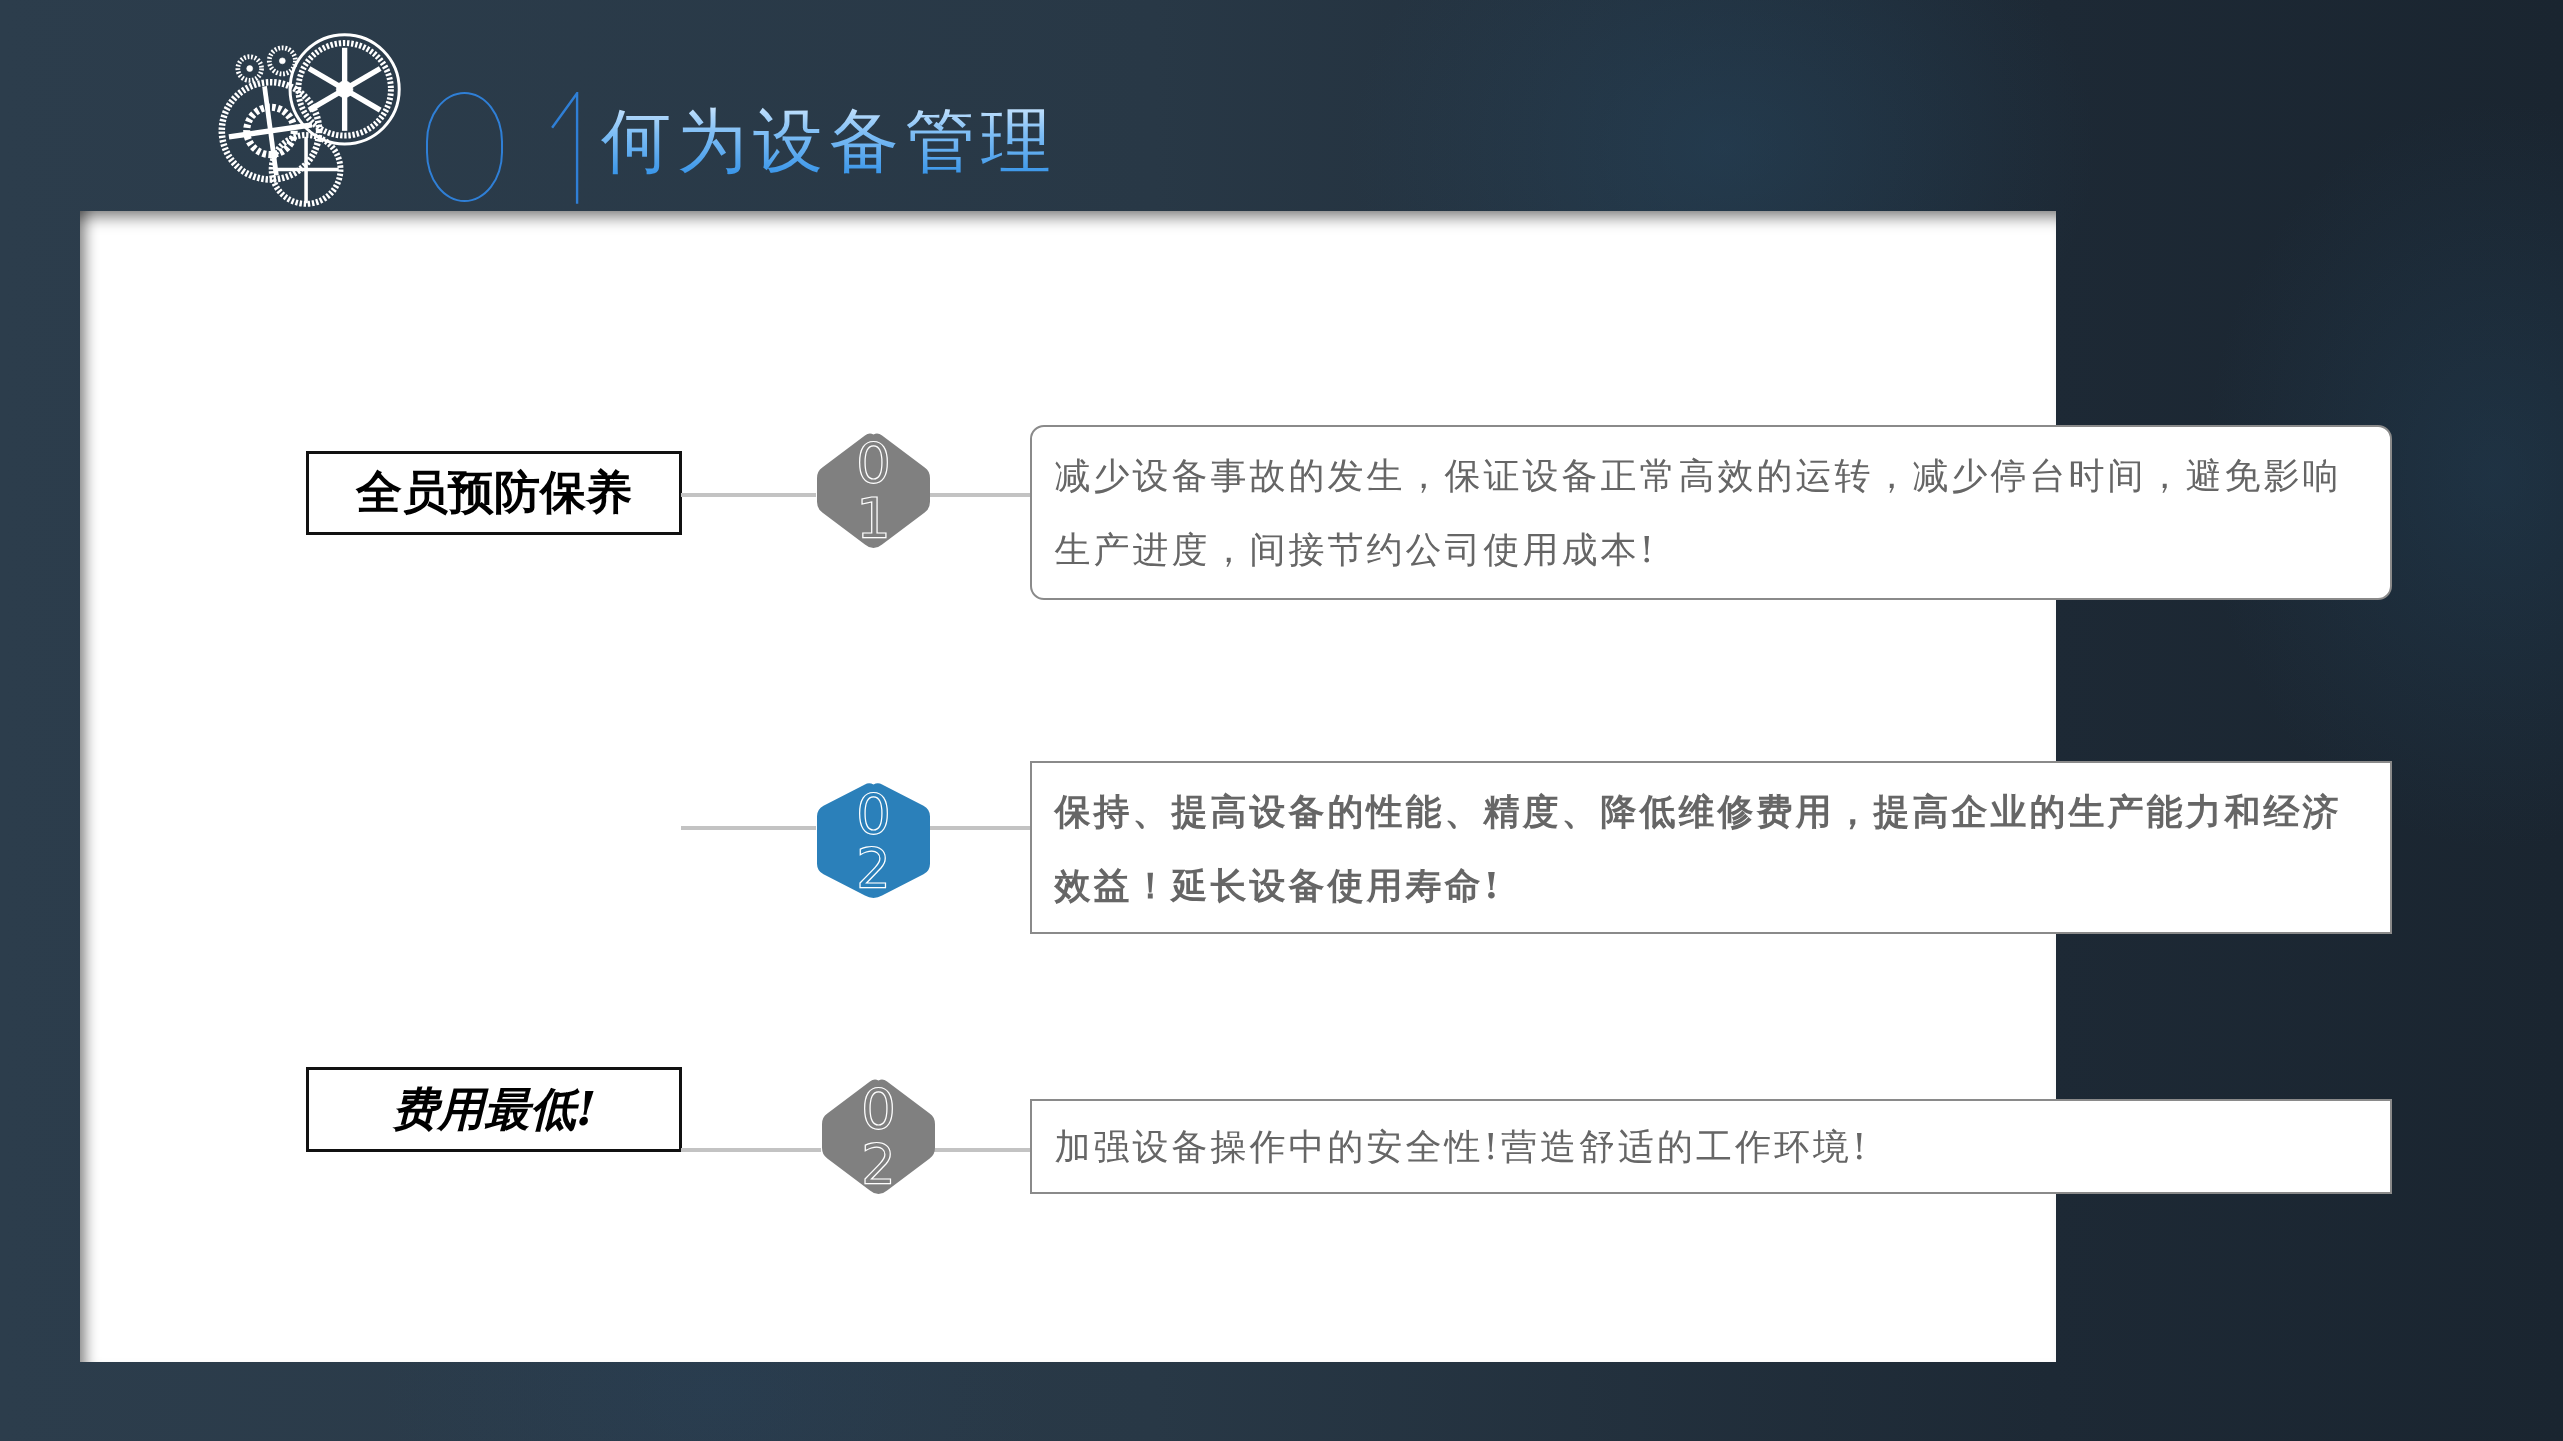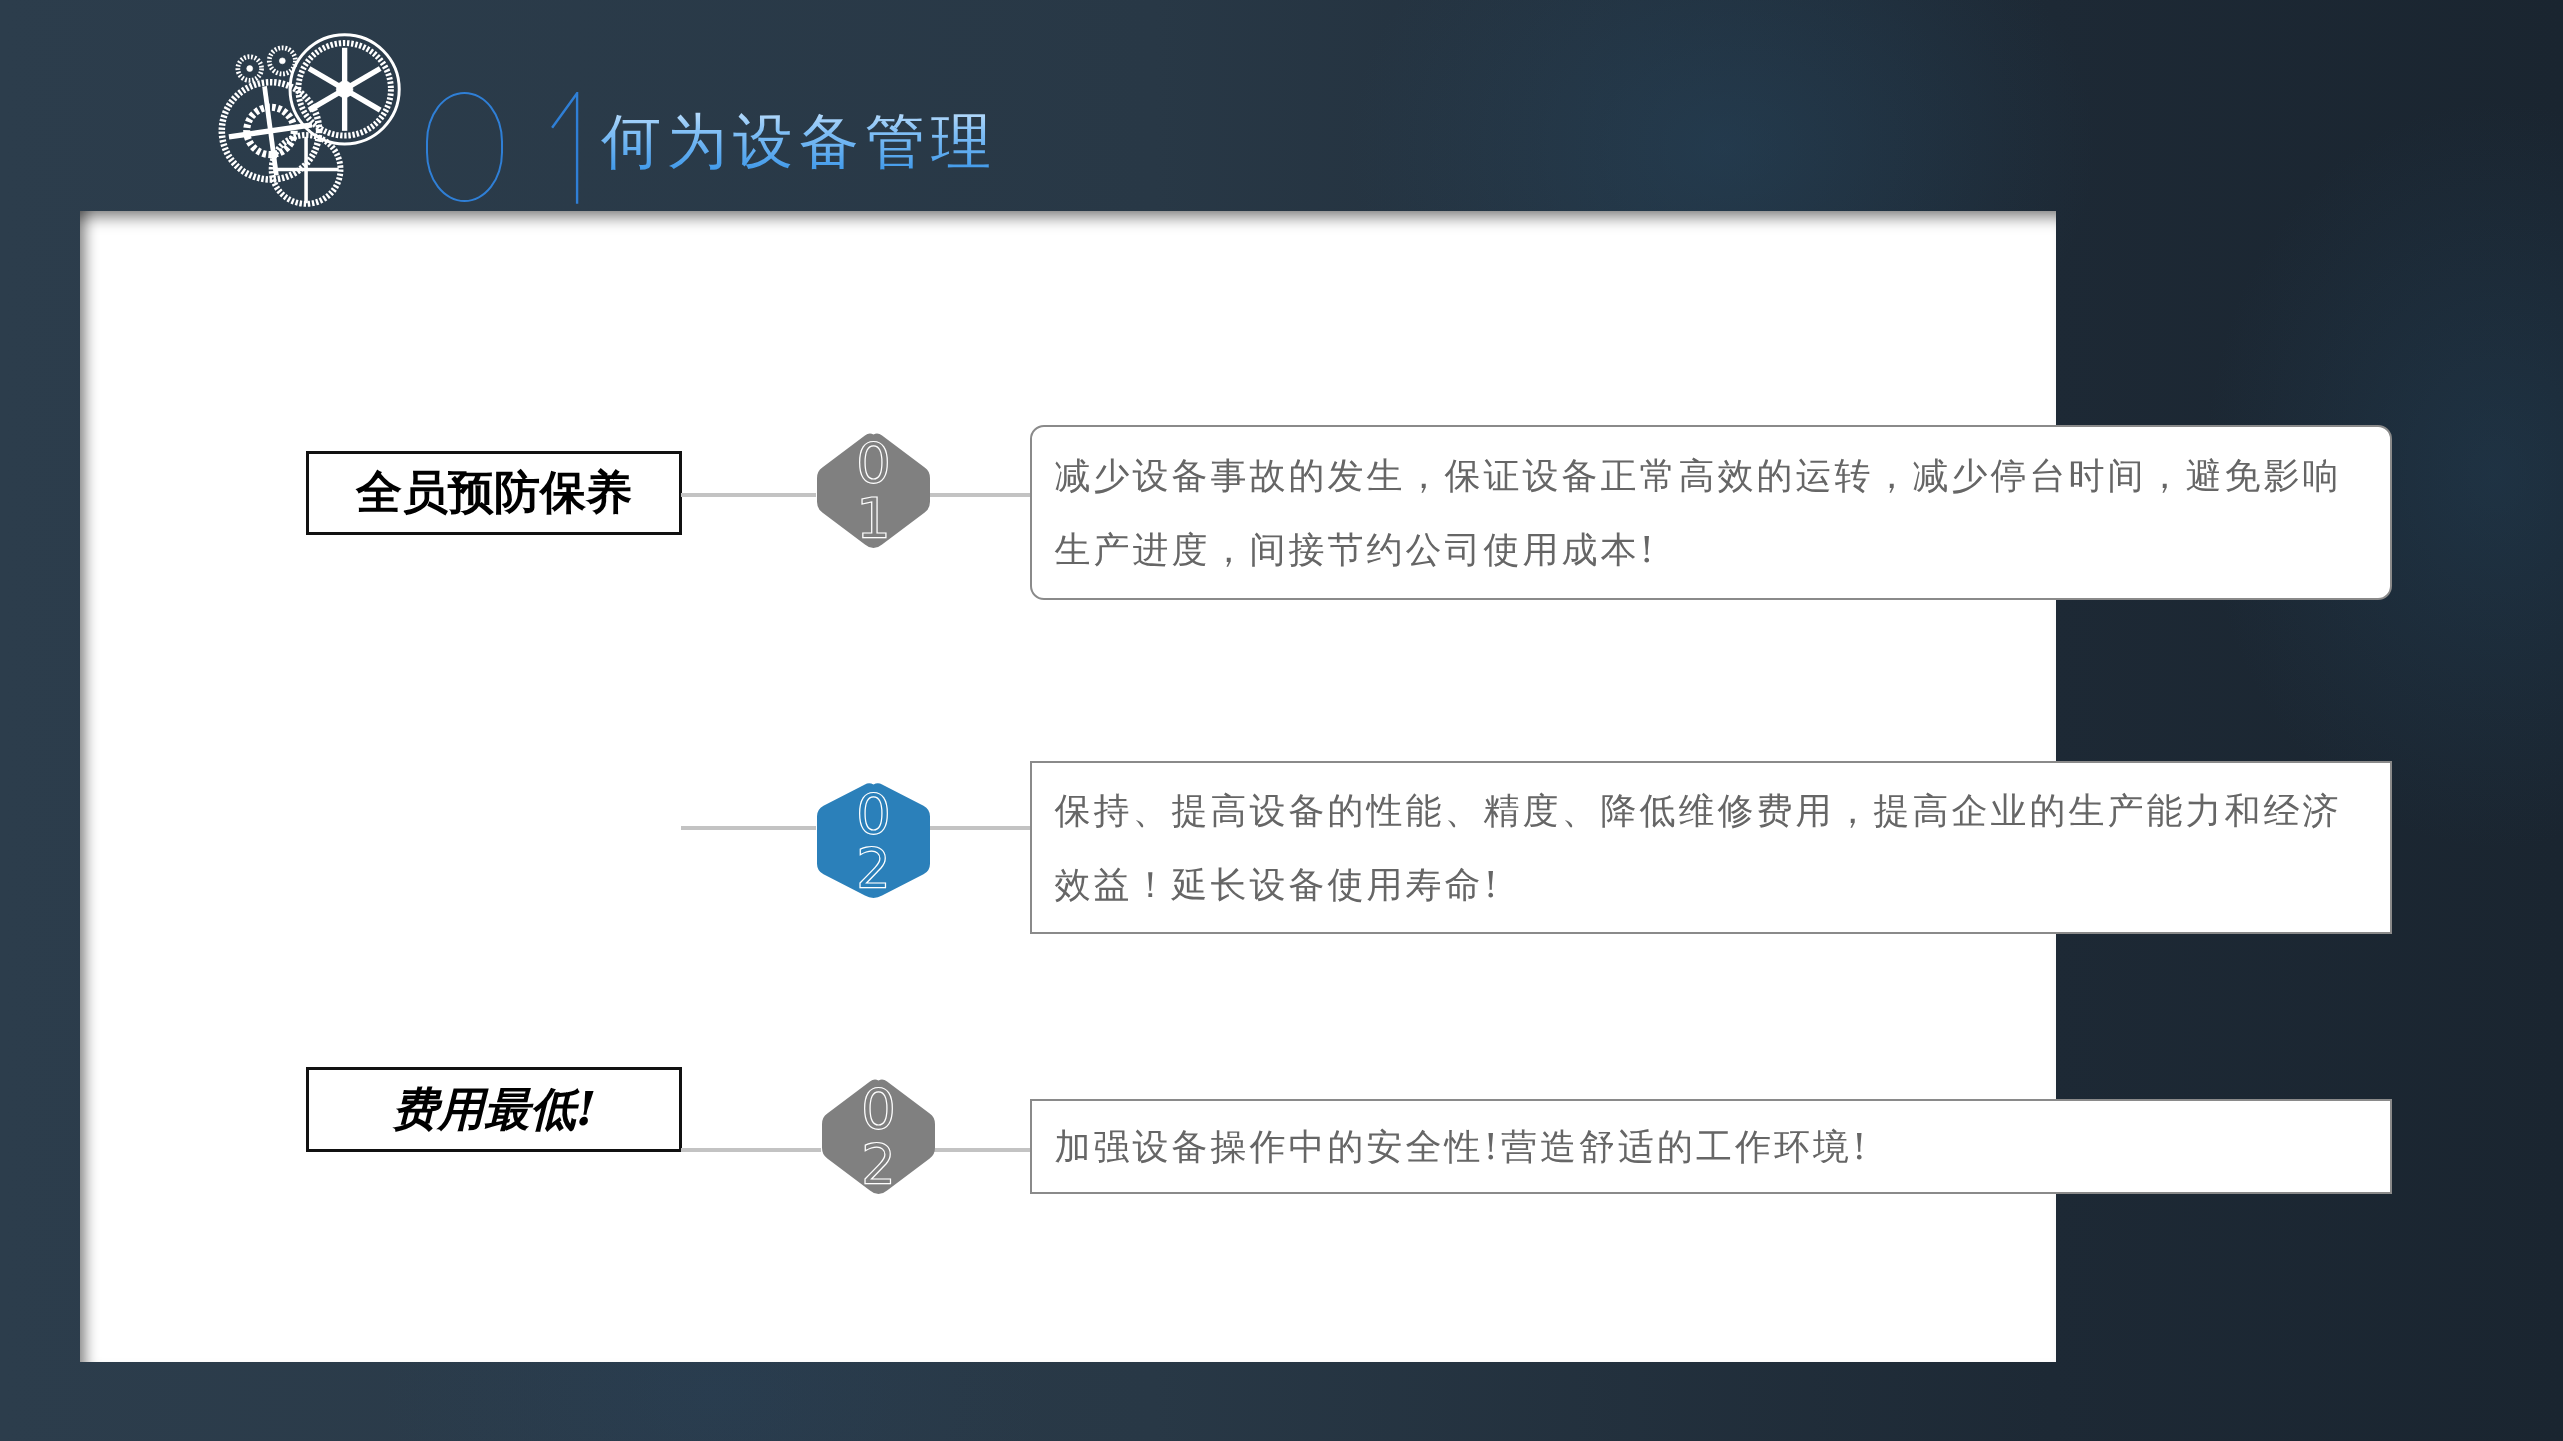--- a/index.html
+++ b/index.html
@@ -12,21 +12,21 @@
       linear-gradient(90deg, #2c3d4c 0%, #283846 45%, #1d2935 80%, #1a2530 100%);
     font-family: "DejaVu Serif", "Liberation Serif", serif;
   }
   .gear-logo { position:absolute; left:217px; top:30px; width:190px; height:178px; }
   .title-num-0 {
     position:absolute; left:426px; top:92px; width:77px; height:110px;
     border:2.4px solid #2f7fd6; border-radius:50% / 45%; box-sizing:border-box;
   }
   .title-num-1 { position:absolute; left:546px; top:92px; width:36px; height:113px; }
   .title-text {
-    position:absolute; left:601px; top:100px; font-size:60px; line-height:83px;
+    position:absolute; left:601px; top:100px; font-size:70px; line-height:83px;
     font-family: "DejaVu Serif", serif; letter-spacing:6px;
     background: linear-gradient(180deg, #d6ebff 0%, #7fbef5 40%, #2b8de6 100%);
     -webkit-background-clip:text; background-clip:text; color:transparent;
     white-space:nowrap;
   }
   .panel {
     position:absolute; left:80px; top:211px; width:1976px; height:1151px;
     background:#ffffff;
     box-shadow: inset 16.6px 0 13px -10.7px rgba(0,0,0,0.45), inset 0 18px 15.4px -12px rgba(0,0,0,0.5);
   }
@@ -115,21 +115,21 @@
 
   <div class="connector" style="left:601px;top:615px;width:135px;"></div>
   <div class="connector" style="left:850px;top:615px;width:100px;"></div>
   <div class="hex" style="left:737px;top:571px;">
     <svg width="113" height="116" viewBox="0 0 191 196">
       <path d="M95.5 4 Q103 0 110 4 L180 40 Q191 46 191 58 L191 138 Q191 150 180 156 L110 192 Q103 196 95.5 196 Q88 196 81 192 L11 156 Q0 150 0 138 L0 58 Q0 46 11 40 L81 4 Q88 0 95.5 4 Z" fill="#2b80ba"></path>
     </svg>
     <div class="hex-digit" style="top:4.7px;">0</div>
     <div class="hex-digit" style="top:59px;">2</div>
   </div>
-  <div class="desc-box" style="top:550px;height:173px;">
+  <div class="desc-box" style="top:550px;height:173px;font-weight:bold;">
     <div>保持、提高设备的性能、精度、降低维修费用，提高企业的生产能力和经济效益！延长设备使用寿命!</div>
   </div>
 
   <div class="label-box" style="top:856px;height:85px;font-style:italic;">
     <span>费用最低!</span>
   </div>
   <div class="connector" style="left:601px;top:937px;width:140px;"></div>
   <div class="connector" style="left:854px;top:937px;width:96px;"></div>
   <div class="hex" style="left:742px;top:867px;">
     <svg width="113" height="116" viewBox="0 0 191 196">

